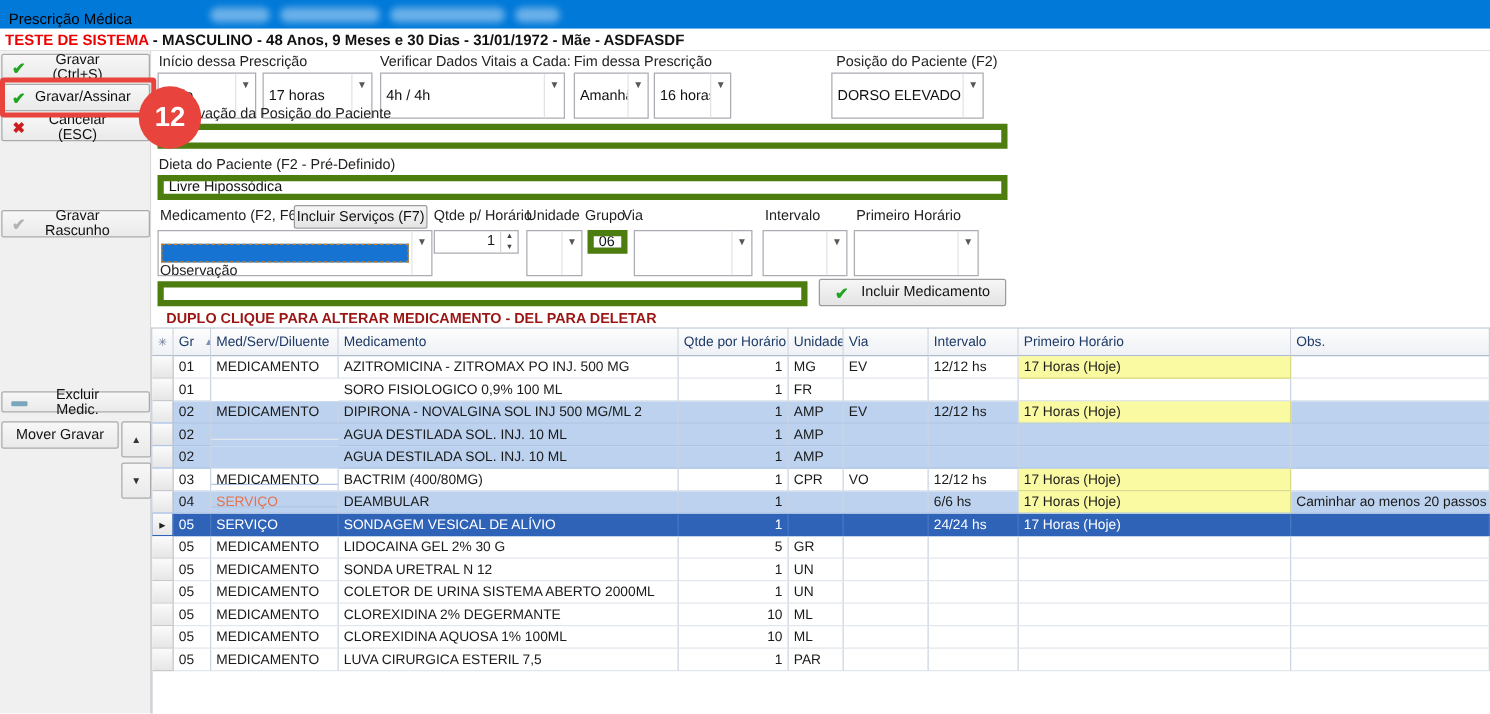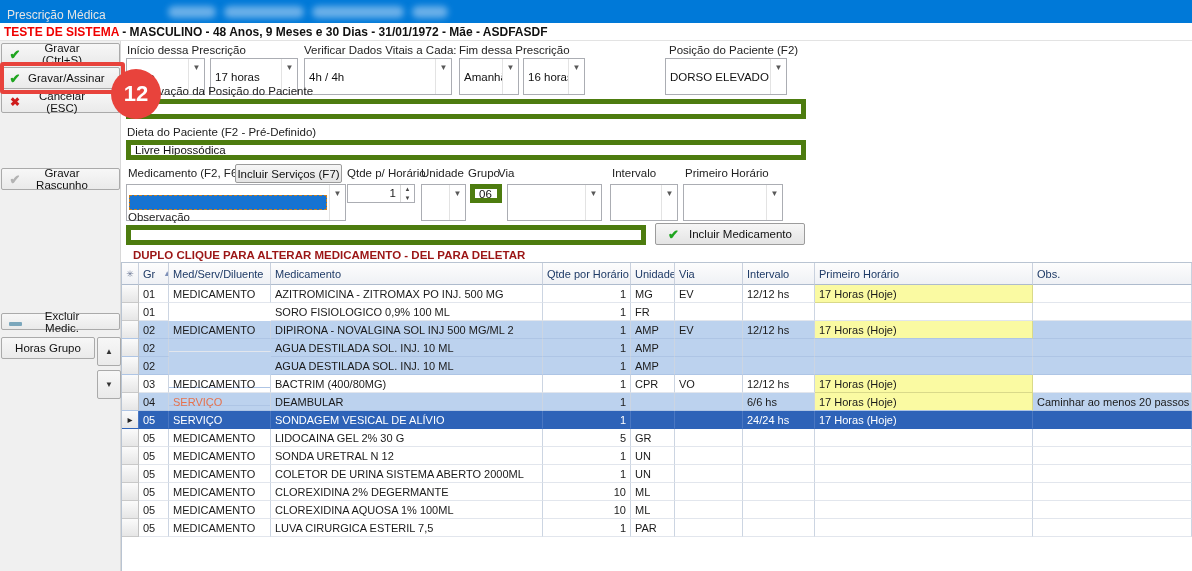--- a/index.html
+++ b/index.html
@@ -5,21 +5,21 @@
   * { box-sizing: border-box; margin: 0; padding: 0; }
   html,body { background:#fff; }
   body { font-family: "Liberation Sans", sans-serif; }
   #app {
     position: relative; width: 1192px; height: 571px;
     background:#fff; overflow: hidden; font-size: 11px; color:#1a1a1a;
   }
 
   
   .titlebar { position:absolute; left:0; top:0; width:1192px; height:23px; background:#0079d8; }
-  .titlebar .wtitle { position:absolute; left:7px; top:8px; color:#e5e5e5; font-size:12px; }
+  .titlebar .wtitle { position:absolute; left:7px; top:8px; color:#000000; font-size:12px; }
   .redact { position:absolute; top:6px; height:12px; background:#8fc3ef; opacity:.75; border-radius:6px; filter:blur(3px); }
 
   
   .patientbar { position:absolute; left:0; top:23px; width:1192px; height:18px; background:#fff;
     border-bottom:1px solid #e3e3e3; font-size:12px; font-weight:bold; line-height:18px; padding-left:4px; white-space:nowrap;}
   .patientbar .pname { color:#ef0000; }
   .patientbar .pdetails { color:#111; }
 
   
   .sidebar { position:absolute; left:0; top:41px; width:121px; height:530px; background:#f0f0f0; border-right:1px solid #d8d8d8; }
@@ -121,21 +121,21 @@
     </div>
     <div class="sbtn" style="top:127px;">
       <span class="ic chk-gray">✔</span>
       <span class="lbl">Gravar Rascunho</span>
     </div>
     <div class="sbtn" style="top:272px; height:17px;">
       <span class="ic"><span class="minus-ic"></span></span>
       <span class="lbl">Excluir Medic.</span>
     </div>
     <div class="sbtn" style="top:296px; width:94px;">
-      <span class="lbl" style="padding:0;">Horas Grupo</span>
+      <span class="lbl" style="padding:0;">Mover Gravar</span>
     </div>
     <div class="arrowbtn" style="top:296px; height:29px;">
       <span>▲</span>
     </div>
     <div class="arrowbtn" style="top:329px; height:29px;">
       <span>▼</span>
     </div>
   </div>
 
   <div class="anno-box"></div>

